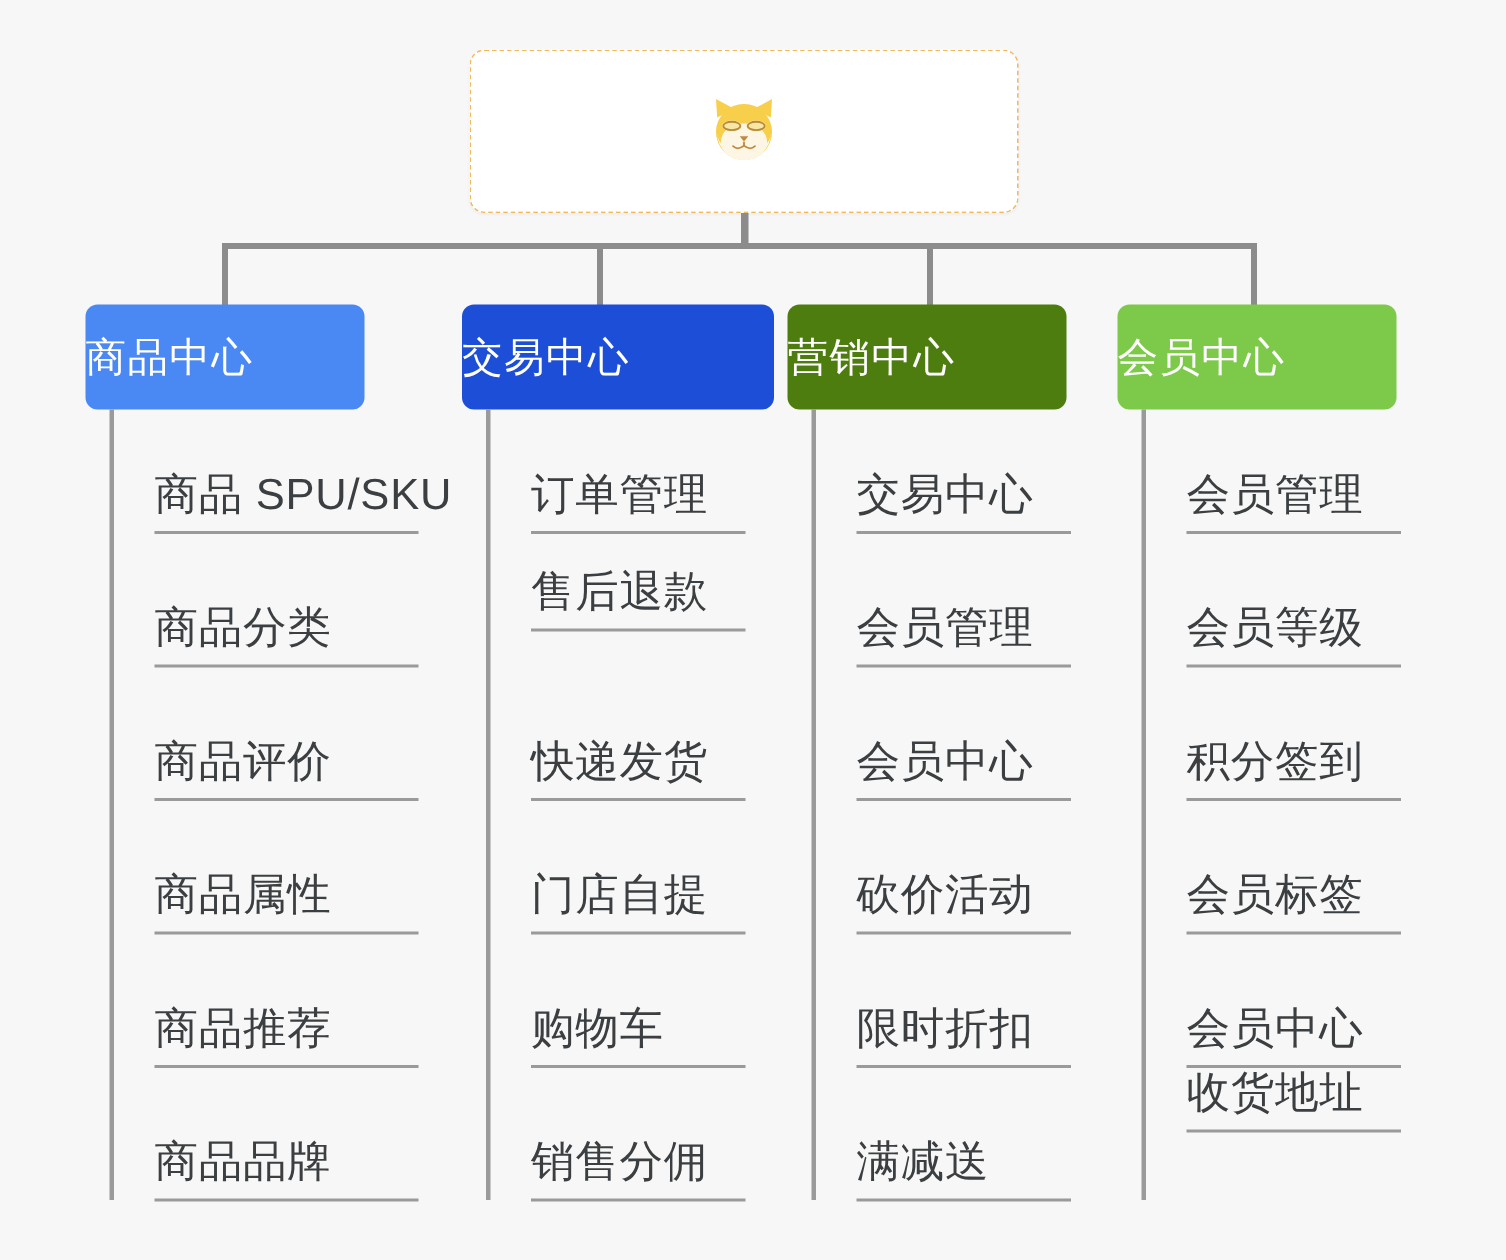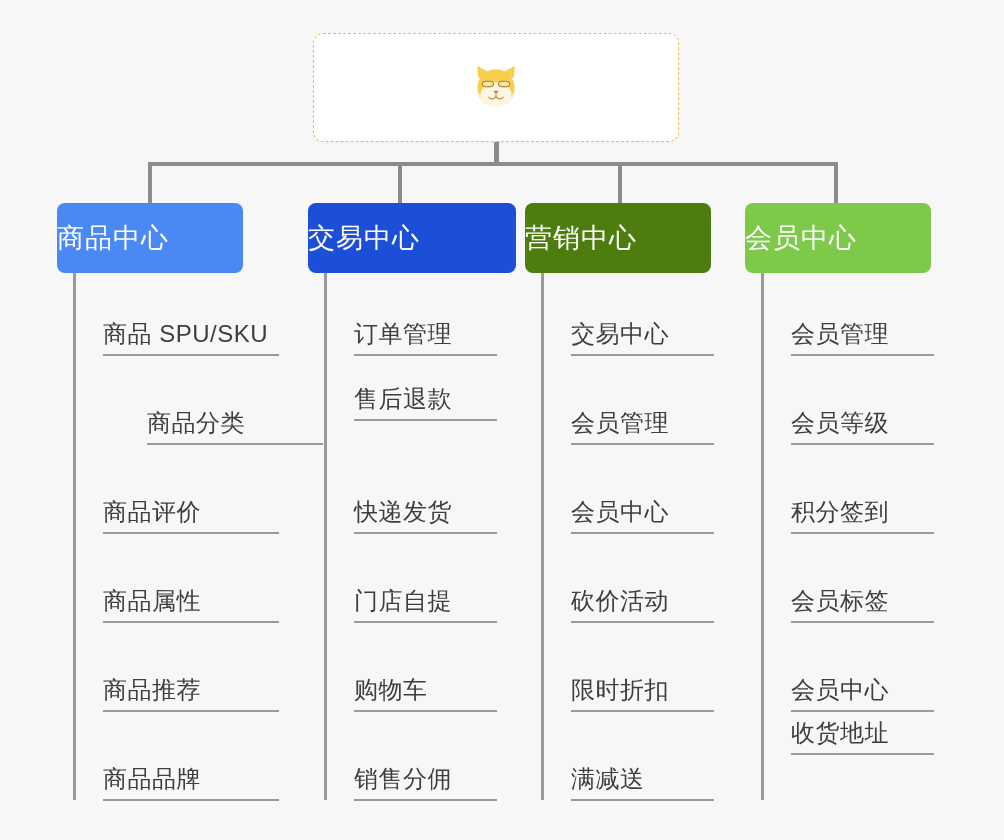--- a/index.html
+++ b/index.html
@@ -101,21 +101,21 @@
     position: absolute;
     left: 0;
     bottom: 0;
     height: 2px;
     background: #9a9a9a;
   }
   .leaf-text {
     position: absolute;
     left: 0;
     bottom: 6px;
-    font-size: 24px;
+    font-size: 29px;
     color: #3c3f41;
     white-space: nowrap;
     letter-spacing: 0.5px;
   }
 </style>
 </head>
 <body>
 
 <div id="mindmap">
 
@@ -156,21 +156,21 @@
   <div id="columns">
       <div class="column" style="left: 0px; top: 0px;">
         <div class="cat-box" style="left: 57px; top: 203px; width: 186px; background: rgb(74, 137, 243); position: absolute;">
           <span>商品中心</span>
         </div>
         <div class="spine" style="left: 73px; top: 273px; height: 527px;"></div>
         <div class="leaf" style="position: absolute; left: 103px; top: 355px; width: 176px;">
           <div class="leaf-line" style="width: 176px;"></div>
           <div class="leaf-text">商品 SPU/SKU</div>
         </div>
-        <div class="leaf" style="position: absolute; left: 103px; top: 444px; width: 176px; margin-left: 44px;">
+        <div class="leaf" style="position: absolute; left: 103px; top: 444px; width: 176px;">
           <div class="leaf-line" style="width: 176px;"></div>
           <div class="leaf-text">商品分类</div>
         </div>
         <div class="leaf" style="position: absolute; left: 103px; top: 533px; width: 176px;">
           <div class="leaf-line" style="width: 176px;"></div>
           <div class="leaf-text">商品评价</div>
         </div>
         <div class="leaf" style="position: absolute; left: 103px; top: 622px; width: 176px;">
           <div class="leaf-line" style="width: 176px;"></div>
           <div class="leaf-text">商品属性</div>

